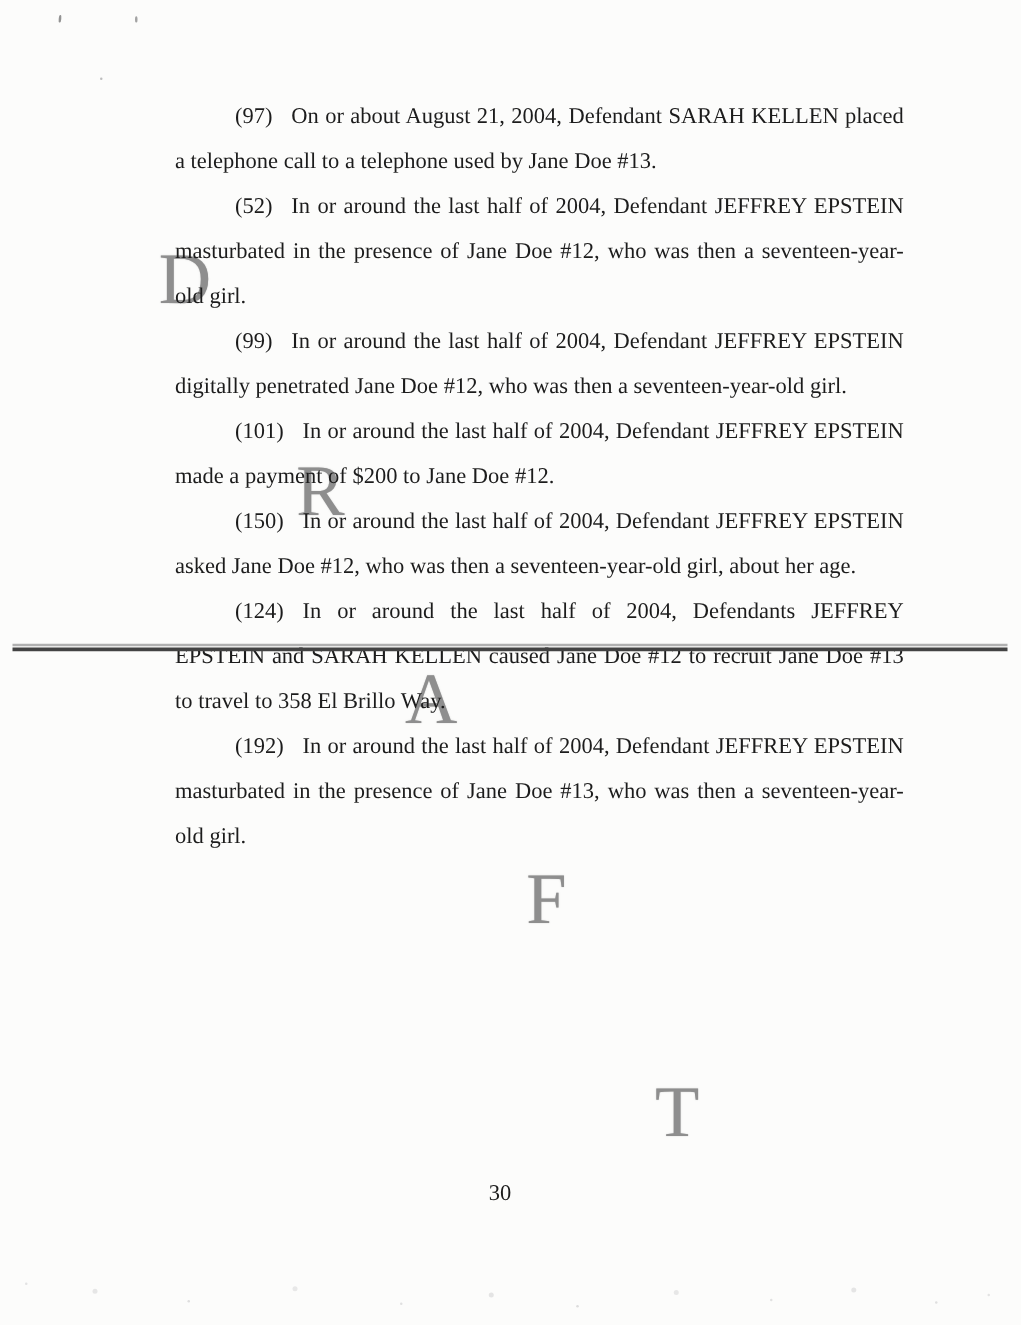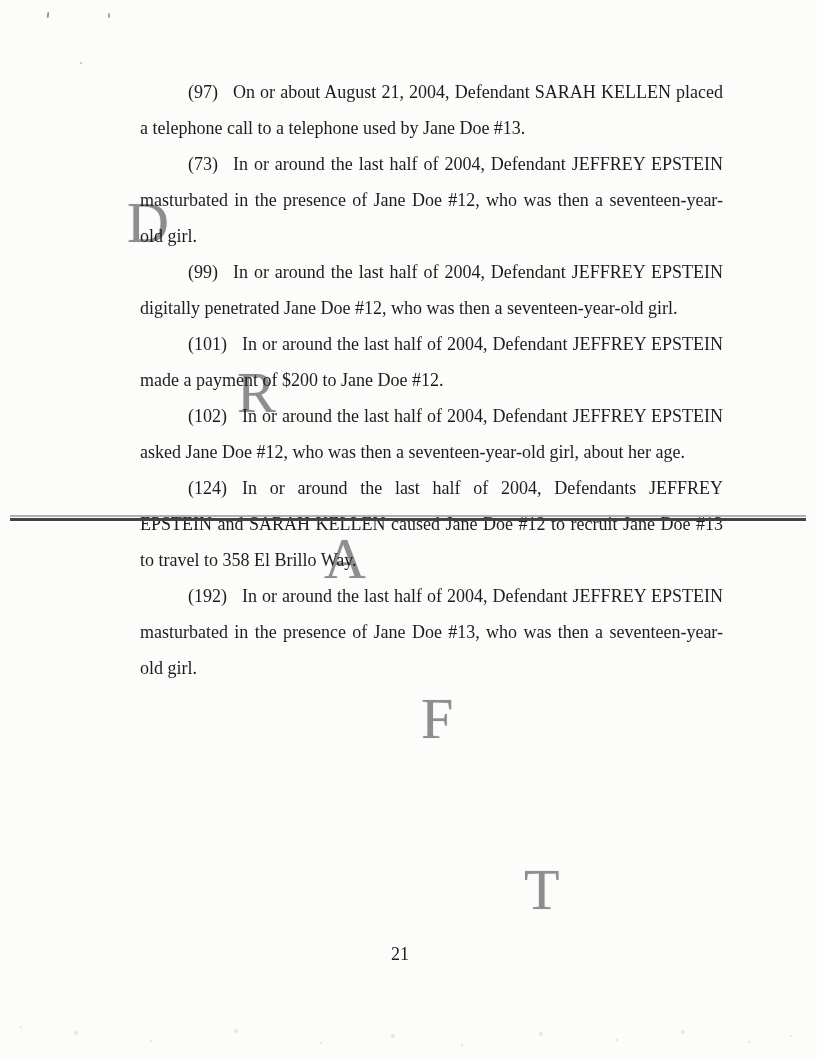--- a/index.html
+++ b/index.html
@@ -122,36 +122,36 @@
   <div class="speck speck-1"></div>
   <div class="speck speck-2"></div>
   <div class="speck speck-3"></div>
   <div class="noise-band"></div>
 
   <div class="content">
     <p>
       <span class="pnum">(97)</span><span>On or about August 21, 2004, Defendant SARAH KELLEN placed a telephone call to a telephone used by Jane Doe #13.</span>
     </p>
     <p>
-      <span class="pnum">(73)</span><span>In or around the last half of 2004, Defendant JEFFREY EPSTEIN masturbated in the presence of Jane Doe #12, who was then a seventeen-year-old girl.</span>
+      <span class="pnum">(52)</span><span>In or around the last half of 2004, Defendant JEFFREY EPSTEIN masturbated in the presence of Jane Doe #12, who was then a seventeen-year-old girl.</span>
     </p>
     <p>
       <span class="pnum">(99)</span><span>In or around the last half of 2004, Defendant JEFFREY EPSTEIN digitally penetrated Jane Doe #12, who was then a seventeen-year-old girl.</span>
     </p>
     <p>
       <span class="pnum">(101)</span><span>In or around the last half of 2004, Defendant JEFFREY EPSTEIN made a payment of $200 to Jane Doe #12.</span>
     </p>
     <p>
-      <span class="pnum">(102)</span><span>In or around the last half of 2004, Defendant JEFFREY EPSTEIN asked Jane Doe #12, who was then a seventeen-year-old girl, about her age.</span>
+      <span class="pnum">(150)</span><span>In or around the last half of 2004, Defendant JEFFREY EPSTEIN asked Jane Doe #12, who was then a seventeen-year-old girl, about her age.</span>
     </p>
     <p>
       <span class="pnum">(124)</span><span>In or around the last half of 2004, Defendants JEFFREY EPSTEIN and SARAH KELLEN caused Jane Doe #12 to recruit Jane Doe #13 to travel to 358 El Brillo Way.</span>
     </p>
     <p>
       <span class="pnum">(192)</span><span>In or around the last half of 2004, Defendant JEFFREY EPSTEIN masturbated in the presence of Jane Doe #13, who was then a seventeen-year-old girl.</span>
     </p>
   </div>
 
   <div class="scan-line"></div>
 
-  <div class="page-number">21</div>
+  <div class="page-number">30</div>
 
 </div>
 
 </body></html>

